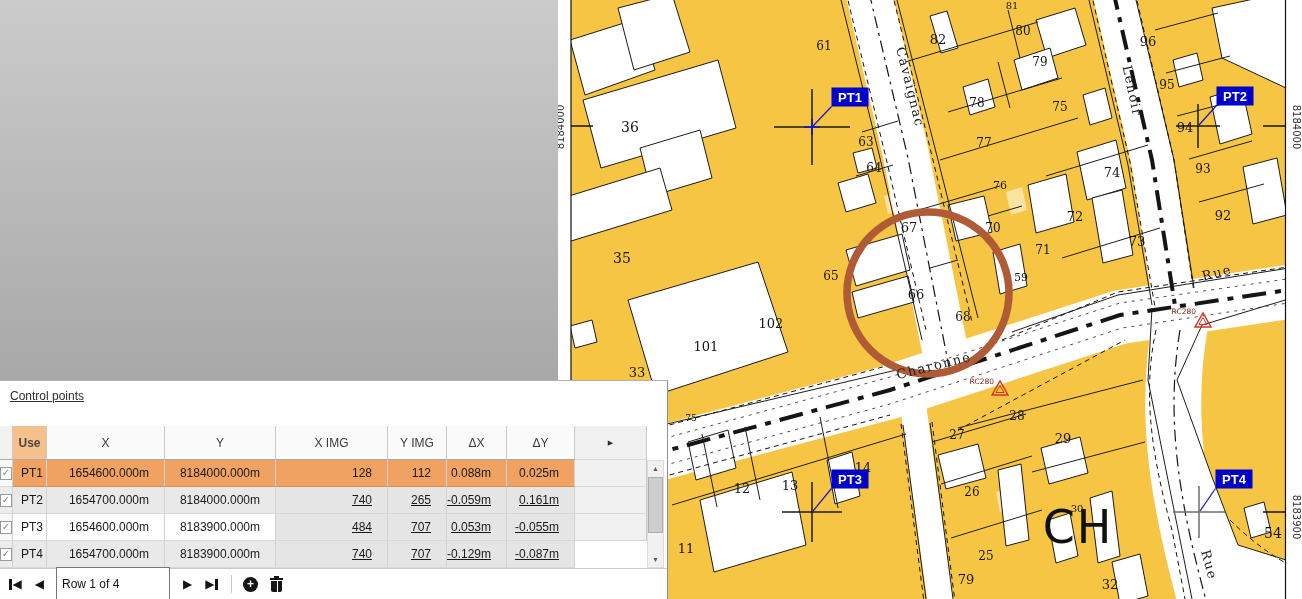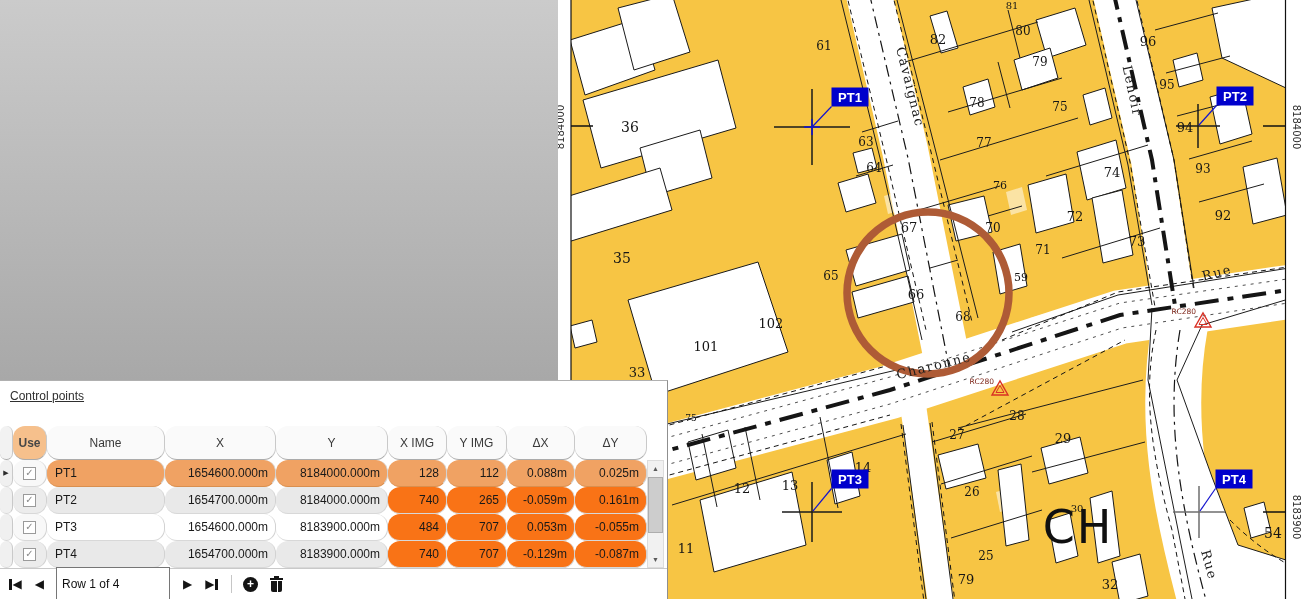--- a/index.html
+++ b/index.html
@@ -18,37 +18,37 @@
   .rclbl{font-family:"DejaVu Sans",sans-serif;font-size:7.5px;fill:#7a1f12;text-anchor:end;}
   .cptxt{font-family:"Liberation Sans",sans-serif;font-size:13px;font-weight:700;fill:#ffffff;text-anchor:middle;}
   
   .panel{position:absolute;left:0;top:380px;width:668px;height:219px;background:#fff;
          border-top:1px solid #b0b0b0;border-right:1px solid #8f8f8f;box-sizing:border-box;z-index:5;}
   .panel-title{position:absolute;left:10px;top:8px;font-size:12px;color:#2f2f2f;text-decoration:underline;}
   .grid{position:absolute;left:0;top:45px;width:647px;display:grid;
         grid-template-columns:13px 34px 118px 111px 112px 59px 60px 68px 72px;
         grid-template-rows:34px repeat(4,27px);}
   .c{box-sizing:border-box;display:flex;align-items:center;font-size:12px;color:#191919;
-     border-right:1px solid #d2d2d2;border-bottom:1px solid #d8d8d8;overflow:hidden;border-radius:12px;}
+     border-right:1px solid #d2d2d2;border-bottom:1px solid #d8d8d8;overflow:hidden;}
   .hc{background:#fafafa;justify-content:center;color:#3a3a3a;
       border-right:1px solid #c9c9c9;border-bottom:1px solid #ababab;}
   .hc.use{background:#f6c08c;font-weight:700;color:#474747;}
   .hc.ind0{background:#f2f2f2;}
   .ind{background:#f0f0f0;justify-content:center;border-right:1px solid #c9c9c9;}
   .arr{font-size:7px;color:#2c2c2c;}
   .cbx{background:#f8f8f8;justify-content:center;}
   .cbx.altc{background:#ececec;}
   .cb{width:13px;height:13px;background:#fff;border:1px solid #9a9a9a;box-sizing:border-box;
       display:flex;align-items:center;justify-content:center;font-size:10px;color:#8a8a8a;line-height:1;}
   .txt{padding-left:8px;}
-  .num{justify-content:flex-end;padding-right:7px;}
+  .num{justify-content:flex-end;padding-right:15px;}
   .sel{background:#f0a263;border-bottom:1px solid #d98f4f;}
   .zg{background:#e9e9e9;}
   .zw{background:#ffffff;}
-  .g2{background:#f97316;}
+  .g2{background:#e5e5e5;text-decoration:underline;}
   
   .vscroll{position:absolute;left:647px;top:79px;width:17px;height:108px;background:#f1f1f1;
            border:1px solid #dcdcdc;box-sizing:border-box;}
   .sb-btn{position:absolute;left:0;width:15px;height:15px;display:flex;align-items:center;justify-content:center;
           font-size:7px;color:#5a5a5a;background:#f1f1f1;}
   .sb-btn.up{top:0;}
   .sb-btn.down{bottom:0;}
   .sb-thumb{position:absolute;left:0px;top:16px;width:15px;height:56px;background:#cdcdcd;border:1px solid #adadad;box-sizing:border-box;}
   
   .toolbar{position:absolute;left:0;right:0;bottom:0;height:30px;border-top:1px solid #c9c9c9;
@@ -268,21 +268,20 @@
           </g>
         </g>
     </svg>
   </div>
 
   <div class="panel">
     <div class="panel-title">Control points</div>
     <div class="grid" id="cp-table">
         <div class="c hc ind0"></div>
         <div class="c hc use">Use</div>
-        <div class="c hc">Name</div>
         <div class="c hc">X</div>
         <div class="c hc">Y</div>
         <div class="c hc">X IMG</div>
         <div class="c hc">Y IMG</div>
         <div class="c hc">ΔX</div>
         <div class="c hc">ΔY</div>
         <div class="c ind">
           <span class="arr">▶</span>
         </div>
         <div class="c cbx">

